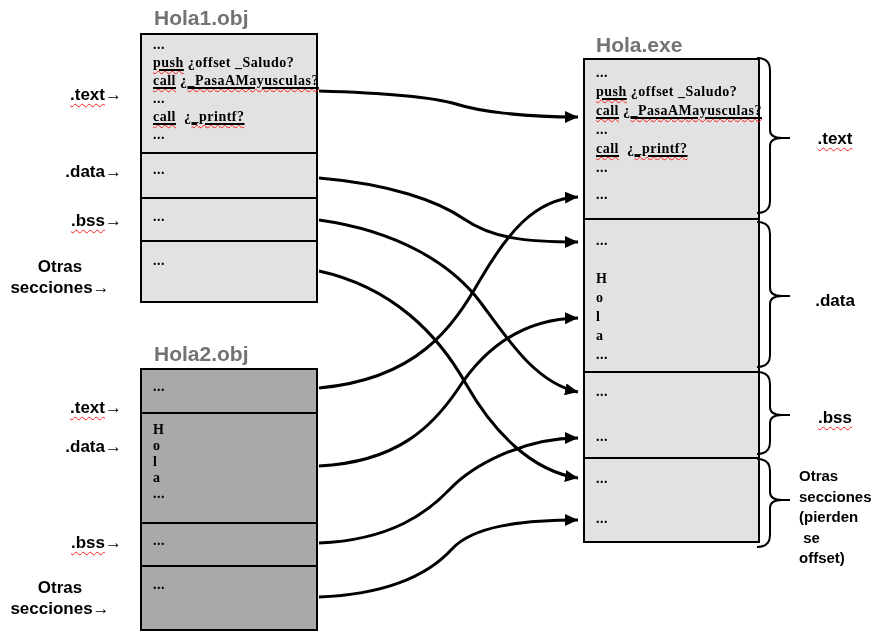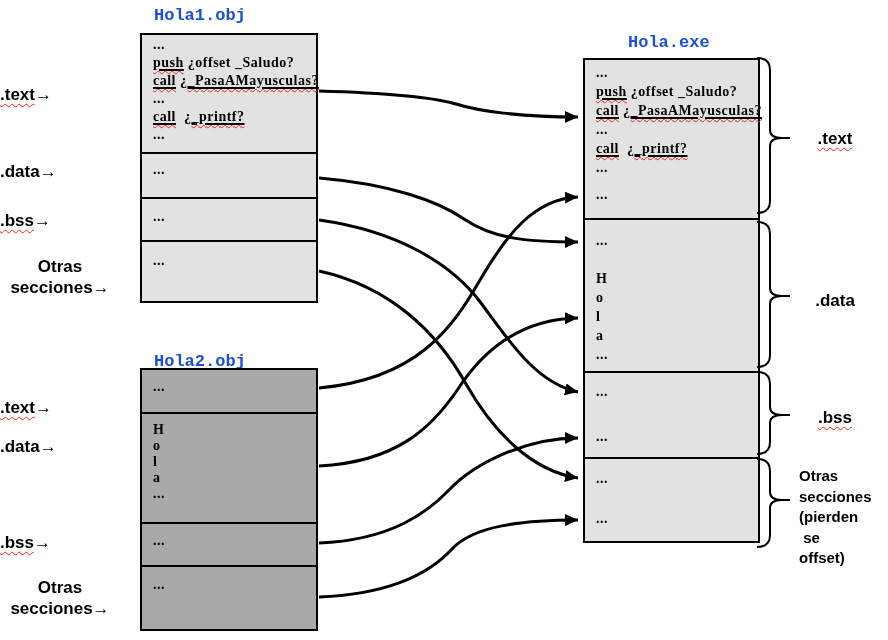--- a/index.html
+++ b/index.html
@@ -1,19 +1,19 @@
 <!DOCTYPE html>
 <html><head>
 <meta charset="utf-8">
 <style>
   html,body { margin:0; padding:0; background:#fff; }
   .canvas { position:relative; width:888px; height:640px; background:#ffffff;
             font-family:"Liberation Sans", sans-serif; overflow:hidden; }
 
-  .title { position:absolute; font-size:17px; font-weight:bold; color:#1d4ed8; white-space:pre;font-family:Liberation Mono, monospace; }
+  .title { position:absolute; font-size:21px; font-weight:bold; color:#737373; white-space:pre; }
 
   .box { position:absolute; border:2px solid #000; box-sizing:content-box; }
   .box-light { background:#e2e2e2; }
   .box-dark  { background:#a9a9a9; }
   .sec { box-sizing:border-box; border-top:2px solid #000; overflow:visible;
          font-family:"Liberation Serif", serif; font-weight:bold; font-size:14px;
          color:#000; padding-left:11px; letter-spacing:0.5px; white-space:pre; }
   .sec.first { border-top:none; }
   .line { white-space:pre; }
   .blank { height:19px; }
@@ -32,41 +32,41 @@
   #exe-text  { height:158px; padding-top:3px;  line-height:19px; }
   #exe-data  { height:153px; padding-top:11px; line-height:19px; }
   #exe-bss   { height:86px;  padding-top:9px;  line-height:19px; }
   #exe-otras { height:84px;  padding-top:10px; line-height:19px; }
   #exe-text .blank  { height:8px; }
   #exe-bss .blank   { height:26px; }
   #exe-otras .blank { height:21px; }
 
   .lbl { position:absolute; font-weight:bold; font-size:17px; line-height:21px;
          color:#000; white-space:pre; }
-  .lbl-right-align { }
+  .lbl-right-align { text-align:right; }
   .lbl-center { text-align:center; }
   .lbl-small { font-size:15px; line-height:20.5px; }
 
   .u { text-decoration-line:underline; text-decoration-style:solid;
        text-decoration-color:#000; text-decoration-thickness:1.5px; text-underline-offset:2px; }
   .w { text-decoration-line:underline; text-decoration-style:wavy;
        text-decoration-color:#ff1f1f; text-decoration-thickness:1px; text-underline-offset:3px;margin-top:24px; }
 
   svg.overlay { position:absolute; left:0; top:0; pointer-events:none; }
   .arrow { fill:none; stroke:#000; stroke-width:3; }
   .brace { fill:none; stroke:#000; stroke-width:2; }
 </style>
 </head>
 <body>
 
 <div class="canvas">
 
   <div class="title" style="left:154px; top:6px;">Hola1.obj</div>
-  <div class="title" style="left:154px; top:352px;">Hola2.obj</div>
-  <div class="title" style="left:596px; top:33px;margin-left:32px;">Hola.exe</div>
+  <div class="title" style="left:154px; top:342px;">Hola2.obj</div>
+  <div class="title" style="left:596px; top:33px;">Hola.exe</div>
 
   <div class="box box-light" style="left:140px; top:33px; width:174px; height:266px;">
     <div class="sec first" id="obj1-text"><div class="line"><span>...</span></div><div class="line"><span class="w"><span class="u">push</span></span><span> ¿offset _Saludo?</span></div><div class="line"><span class="w"><span class="u">call</span></span><span> ¿</span><span class="w"><span class="u">_PasaAMayusculas?</span></span></div><div class="line"><span>...</span></div><div class="line"><span class="w"><span class="u">call</span></span><span>  ¿</span><span class="w"><span class="u">_printf?</span></span></div><div class="line"><span>...</span></div></div>
     <div class="sec" id="obj1-data"><div class="line"><span>...</span></div></div>
     <div class="sec" id="obj1-bss"><div class="line"><span>...</span></div></div>
     <div class="sec" id="obj1-otras"><div class="line"><span>...</span></div></div>
   </div>
 
   <div class="box box-dark" style="left:140px; top:368px; width:174px; height:259px;">
     <div class="sec first" id="obj2-text"><div class="line"><span>...</span></div></div>

